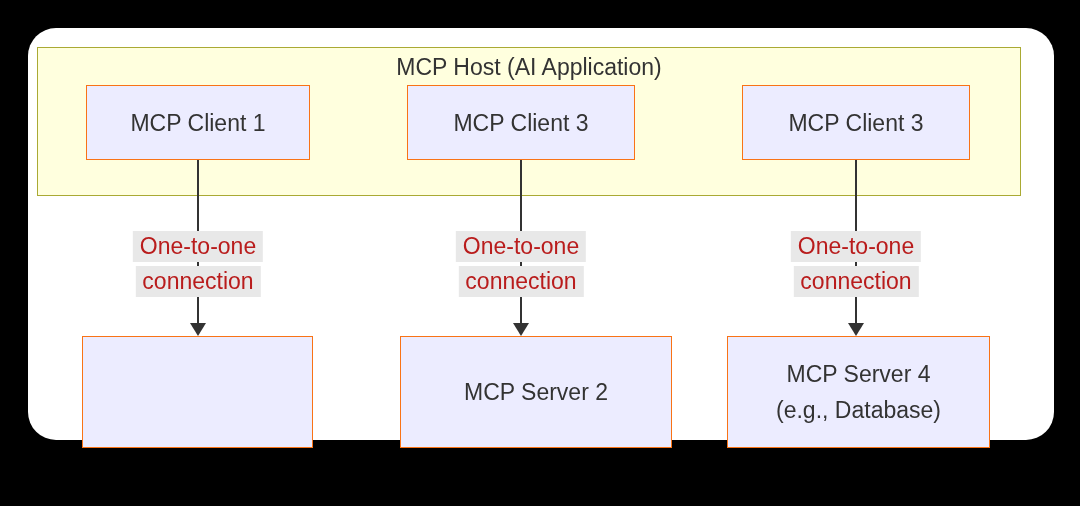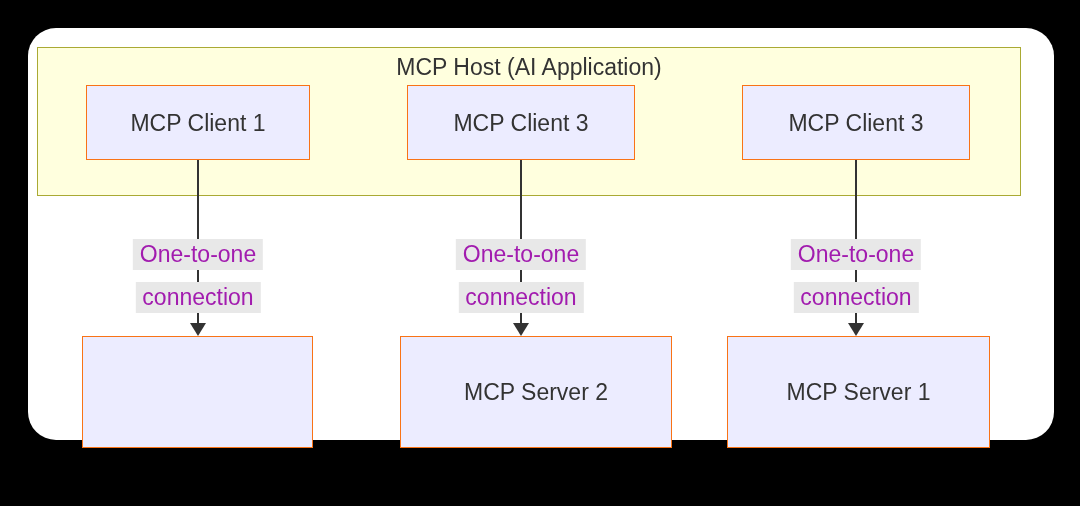--- a/index.html
+++ b/index.html
@@ -101,25 +101,24 @@
     gap: 4px;
     text-align: center;
     font-size: 23px;
   }
   .edge-label.col-1 { left: 170px; }
   .edge-label.col-2 { left: 493px; }
   .edge-label.col-3 { left: 828px; }
   .edge-label span {
     display: block;
     background: #e8e8e8;
-    color: #a21caf;
+    color: #b91c1c;
     padding: 1px 7px;
     line-height: 29px;
     white-space: nowrap;
-    margin-top: 8px;
   }
 </style>
 </head>
 <body>
 
 <div class="card">
 
   <div class="cluster">
     <div class="cluster-title">MCP Host (AI Application)</div>
   </div>
@@ -148,16 +147,17 @@
     <span>One-to-one</span>
     <span>connection</span>
   </div>
 
   <div class="node server server-1">
   </div>
   <div class="node server server-2">
     <div>MCP Server 2</div>
   </div>
   <div class="node server server-3">
-    <div>MCP Server 1</div>
+    <div>MCP Server 4</div>
+    <div>(e.g., Database)</div>
   </div>
 
 </div>
 
 </body></html>

